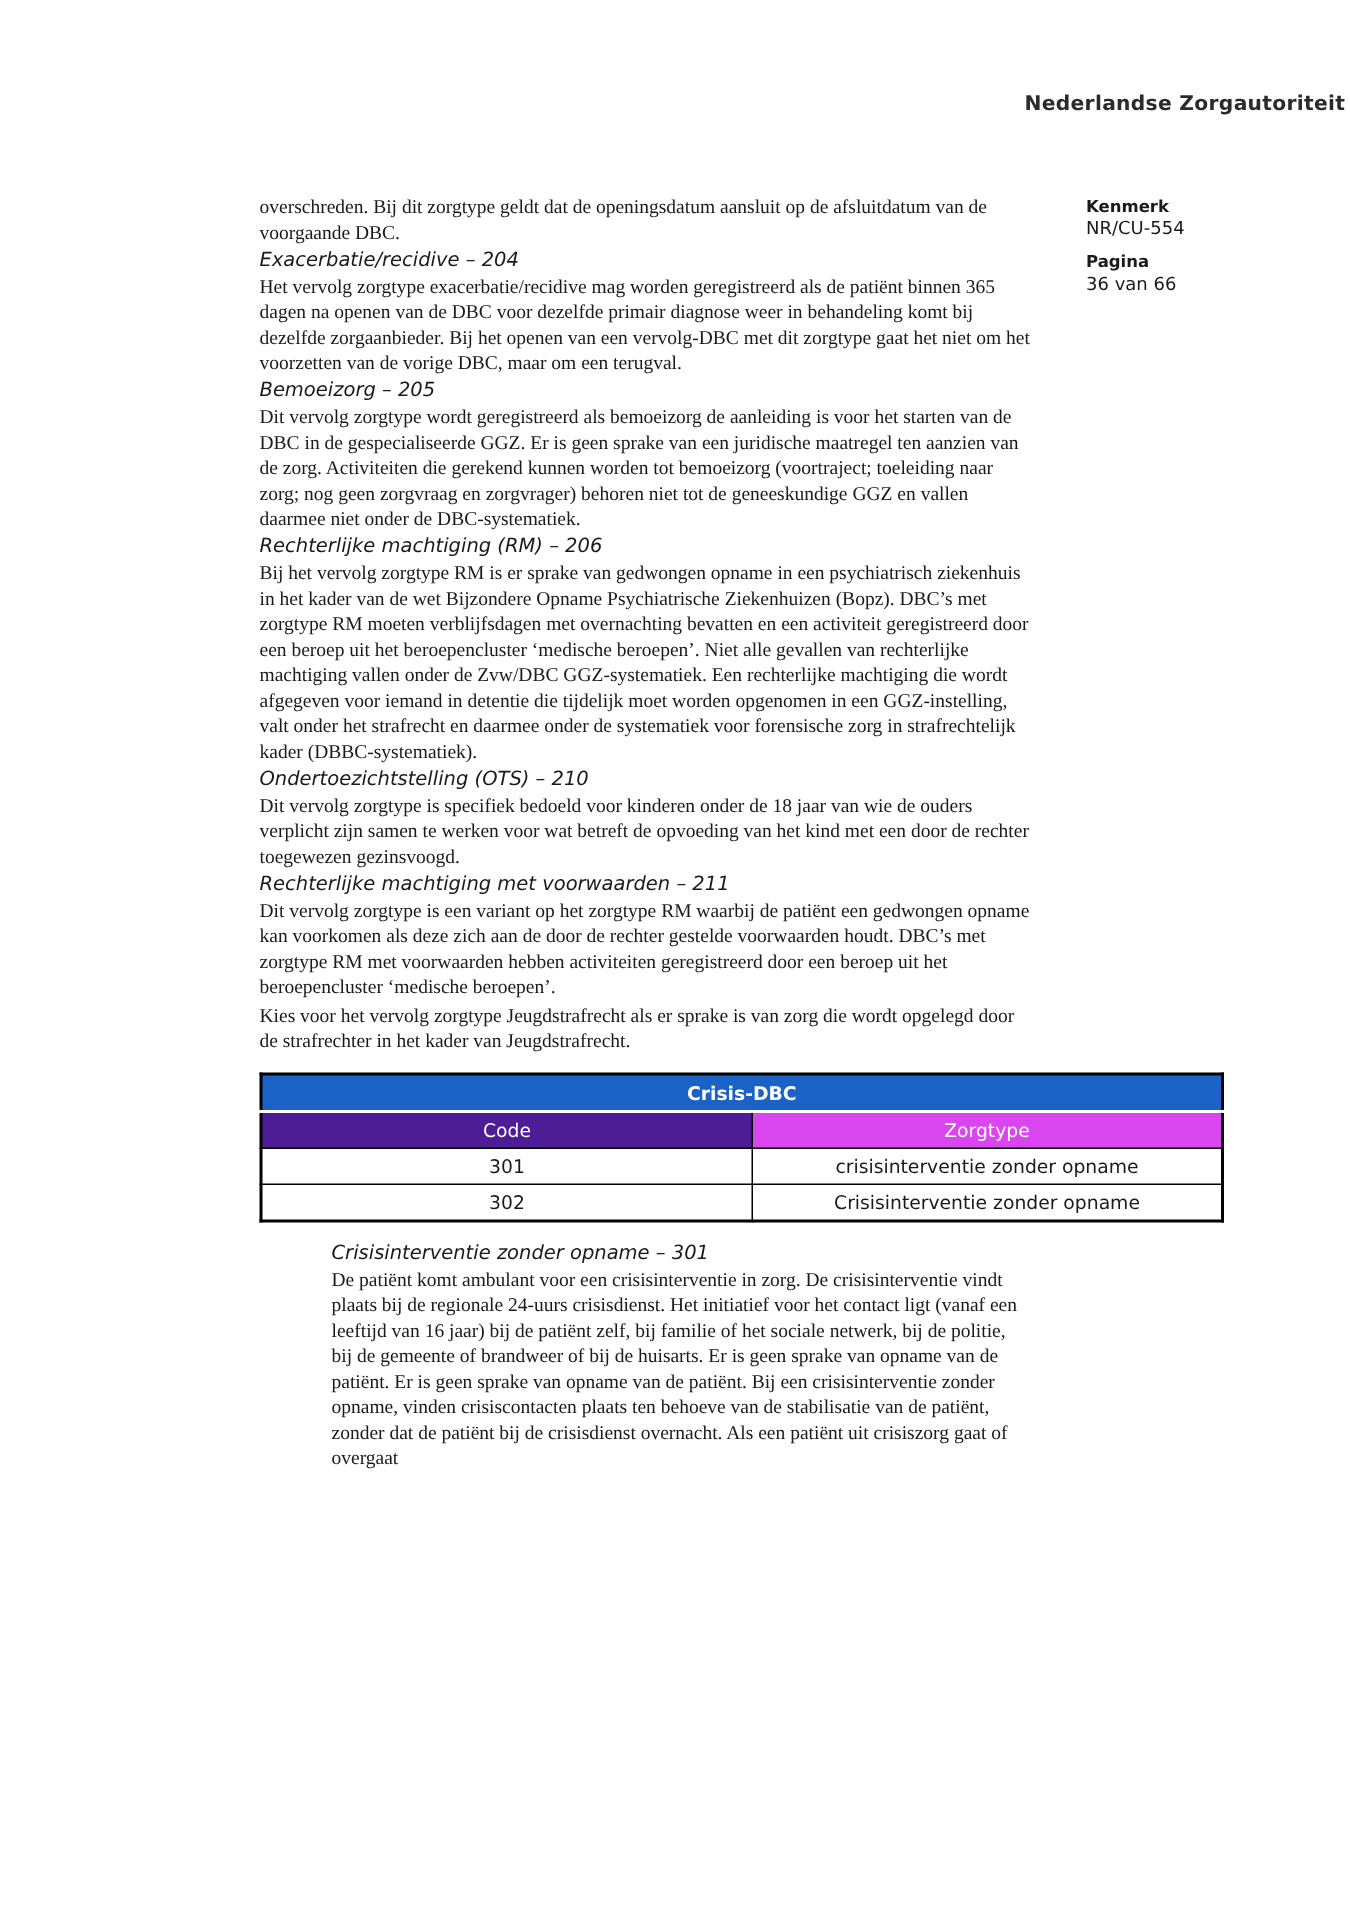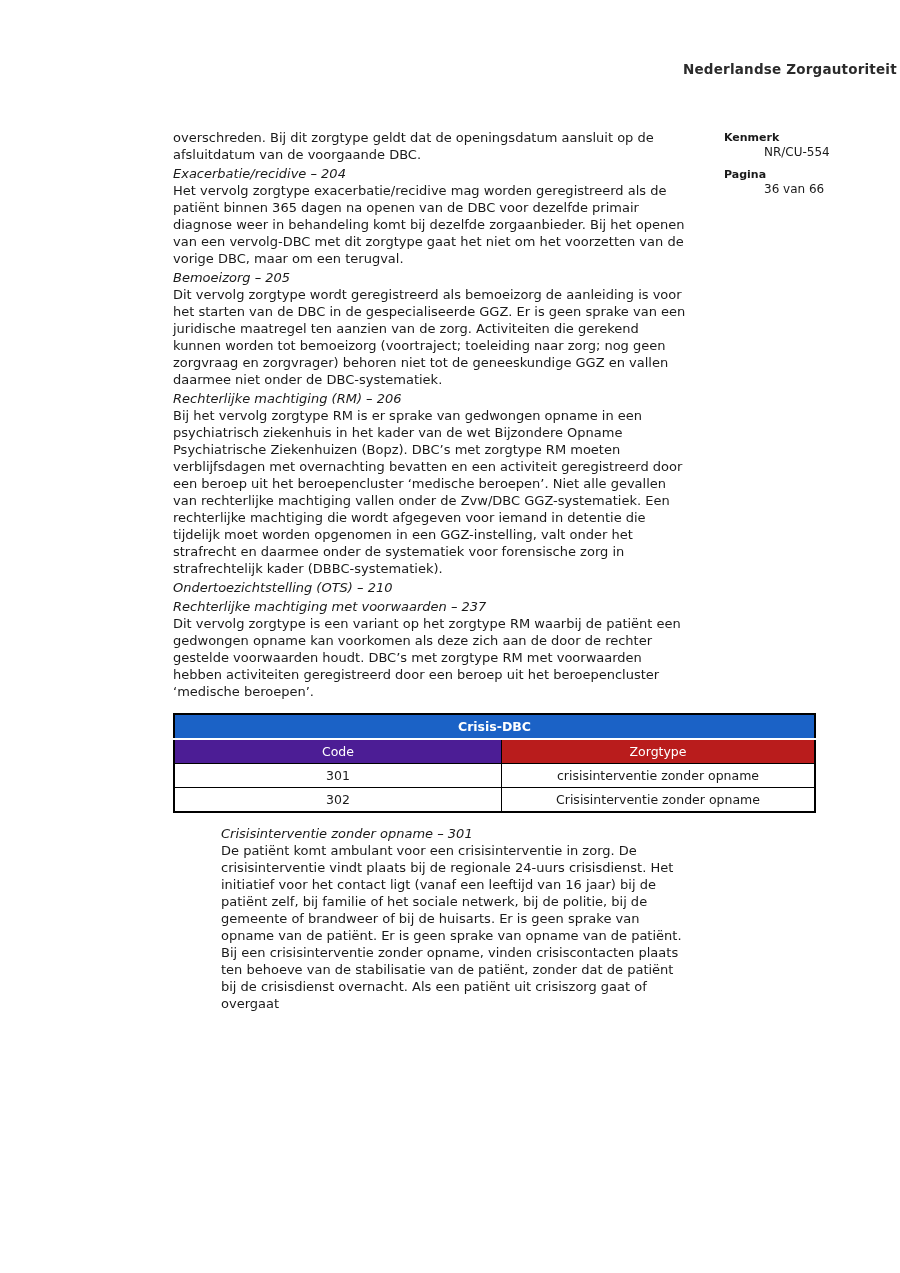--- a/index.html
+++ b/index.html
@@ -28,30 +28,30 @@
     top: 131px;
     width: 150px;
     font-size: 12px;
     line-height: 14px;
   }
   .meta .label {
     font-size: 11px;
     font-weight: bold;
     color: #1a1a1a;
   }
-  .meta .value { margin-bottom: 9px; margin-left: 40px; }
+  .meta .value { margin-bottom: 9px; }
   .content {
     position: absolute;
     left: 173px;
     top: 129px;
     width: 514px;
     font-size: 13px;
     line-height: 17px;
   }
-  .content p { margin: 0; }
+  .content p { margin: 0; font-family: Liberation Serif, serif; }
   .section { margin-top: 2px; }
   .section .heading {
     margin: 0;
     font-size: 13px;
     font-weight: normal;
     font-style: italic;
     line-height: 17px;
   }
   table.crisis {
     margin-top: 13px;
@@ -103,38 +103,40 @@
       <p>Dit vervolg zorgtype wordt geregistreerd als bemoeizorg de aanleiding is voor het starten van de DBC in de gespecialiseerde GGZ. Er is geen sprake van een juridische maatregel ten aanzien van de zorg. Activiteiten die gerekend kunnen worden tot bemoeizorg (voortraject; toeleiding naar zorg; nog geen zorgvraag en zorgvrager) behoren niet tot de geneeskundige GGZ en vallen daarmee niet onder de DBC-systematiek.</p>
     </div>
 
     <div class="section">
       <h3 class="heading">Rechterlijke machtiging (RM) – 206</h3>
       <p>Bij het vervolg zorgtype RM is er sprake van gedwongen opname in een psychiatrisch ziekenhuis in het kader van de wet Bijzondere Opname Psychiatrische Ziekenhuizen (Bopz). DBC’s met zorgtype RM moeten verblijfsdagen met overnachting bevatten en een activiteit geregistreerd door een beroep uit het beroepencluster ‘medische beroepen’. Niet alle gevallen van rechterlijke machtiging vallen onder de Zvw/DBC GGZ-systematiek. Een rechterlijke machtiging die wordt afgegeven voor iemand in detentie die tijdelijk moet worden opgenomen in een GGZ-instelling, valt onder het strafrecht en daarmee onder de systematiek voor forensische zorg in strafrechtelijk kader (DBBC-systematiek).</p>
     </div>
 
     <div class="section">
       <h3 class="heading">Ondertoezichtstelling (OTS) – 210</h3>
+      <p>Dit vervolg zorgtype is specifiek bedoeld voor kinderen onder de 18 jaar van wie de ouders verplicht zijn samen te werken voor wat betreft de opvoeding van het kind met een door de rechter toegewezen gezinsvoogd.</p>
     </div>
 
     <div class="section">
-      <h3 class="heading">Rechterlijke machtiging met voorwaarden – 237</h3>
+      <h3 class="heading">Rechterlijke machtiging met voorwaarden – 211</h3>
       <p>Dit vervolg zorgtype is een variant op het zorgtype RM waarbij de patiënt een gedwongen opname kan voorkomen als deze zich aan de door de rechter gestelde voorwaarden houdt. DBC’s met zorgtype RM met voorwaarden hebben activiteiten geregistreerd door een beroep uit het beroepencluster ‘medische beroepen’.</p>
     </div>
 
     <div class="section">
+      <p>Kies voor het vervolg zorgtype Jeugdstrafrecht als er sprake is van zorg die wordt opgelegd door de strafrechter in het kader van Jeugdstrafrecht.</p>
     </div>
 
     <table class="crisis">
       <thead>
         <tr>
           <th class="title-cell" colspan="2" id="crisisTitle" style="background: rgb(27, 98, 198); color: rgb(255, 255, 255);">Crisis-DBC</th>
         </tr>
         <tr>
           <th class="col-code header-cell" style="background: #4c1d95; color: rgb(255, 255, 255);">Code</th>
-          <th class="header-cell" style="background: #b91c1c; color: rgb(255, 255, 255); margin-top: 25px;">Zorgtype</th>
+          <th class="header-cell" style="background: #d946ef; color: rgb(255, 255, 255); margin-top: 25px;">Zorgtype</th>
         </tr>
       </thead>
       <tbody>
         <tr>
           <td class="col-code">301</td>
           <td>crisisinterventie zonder opname</td>
         </tr>
         <tr>
           <td class="col-code">302</td>
           <td>Crisisinterventie zonder opname</td>

